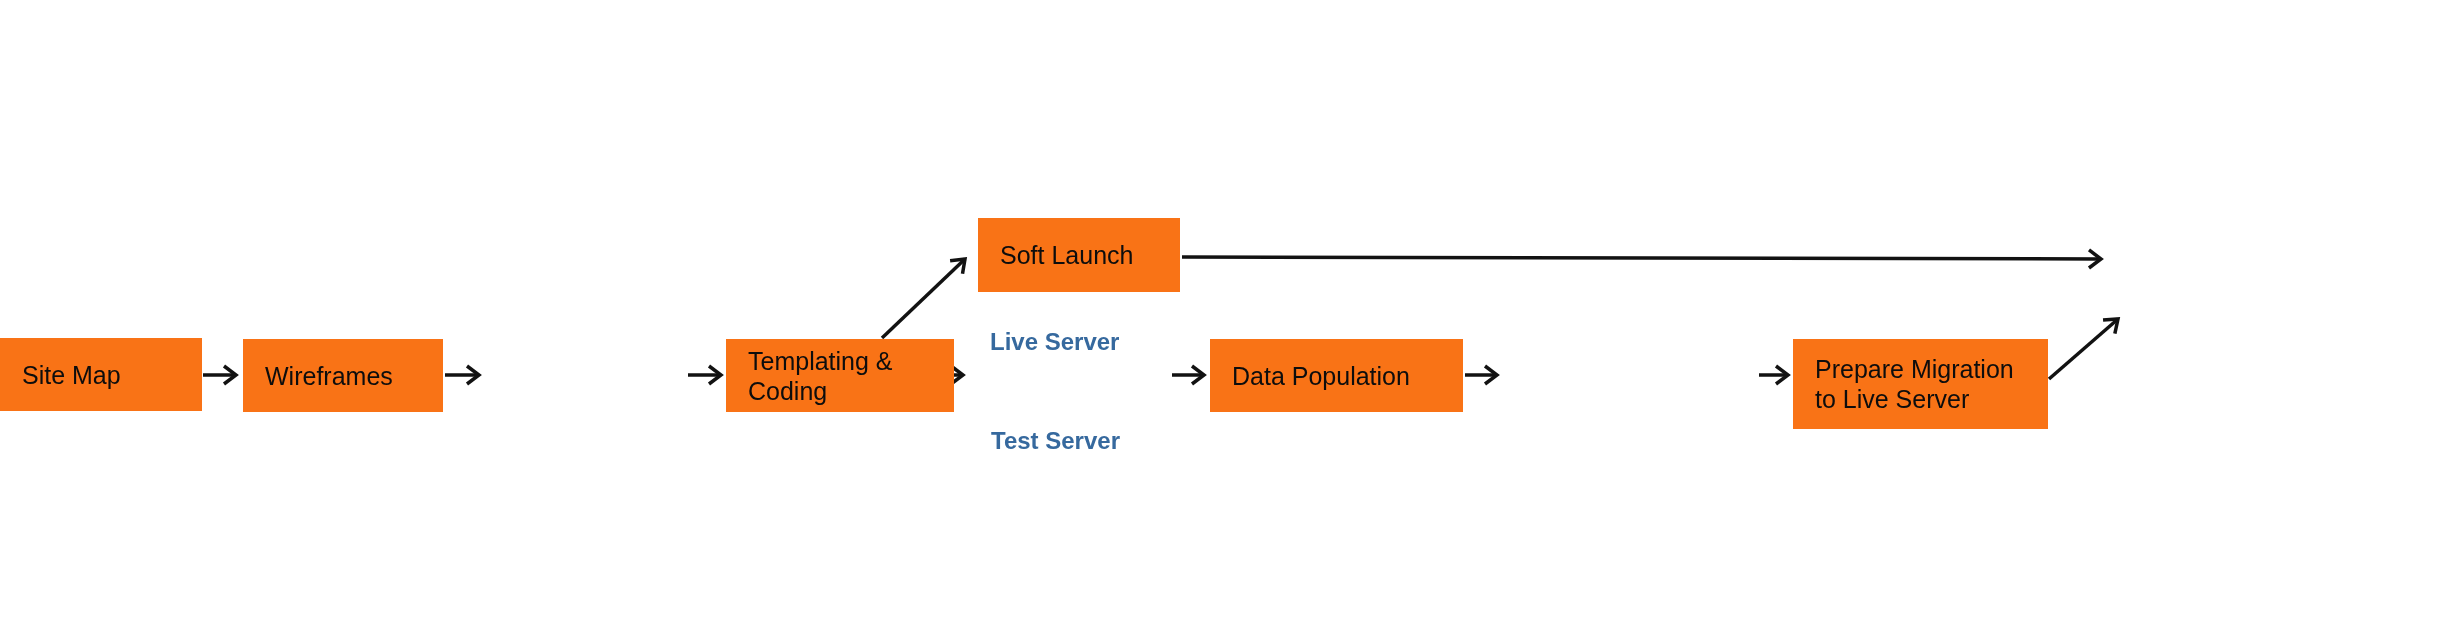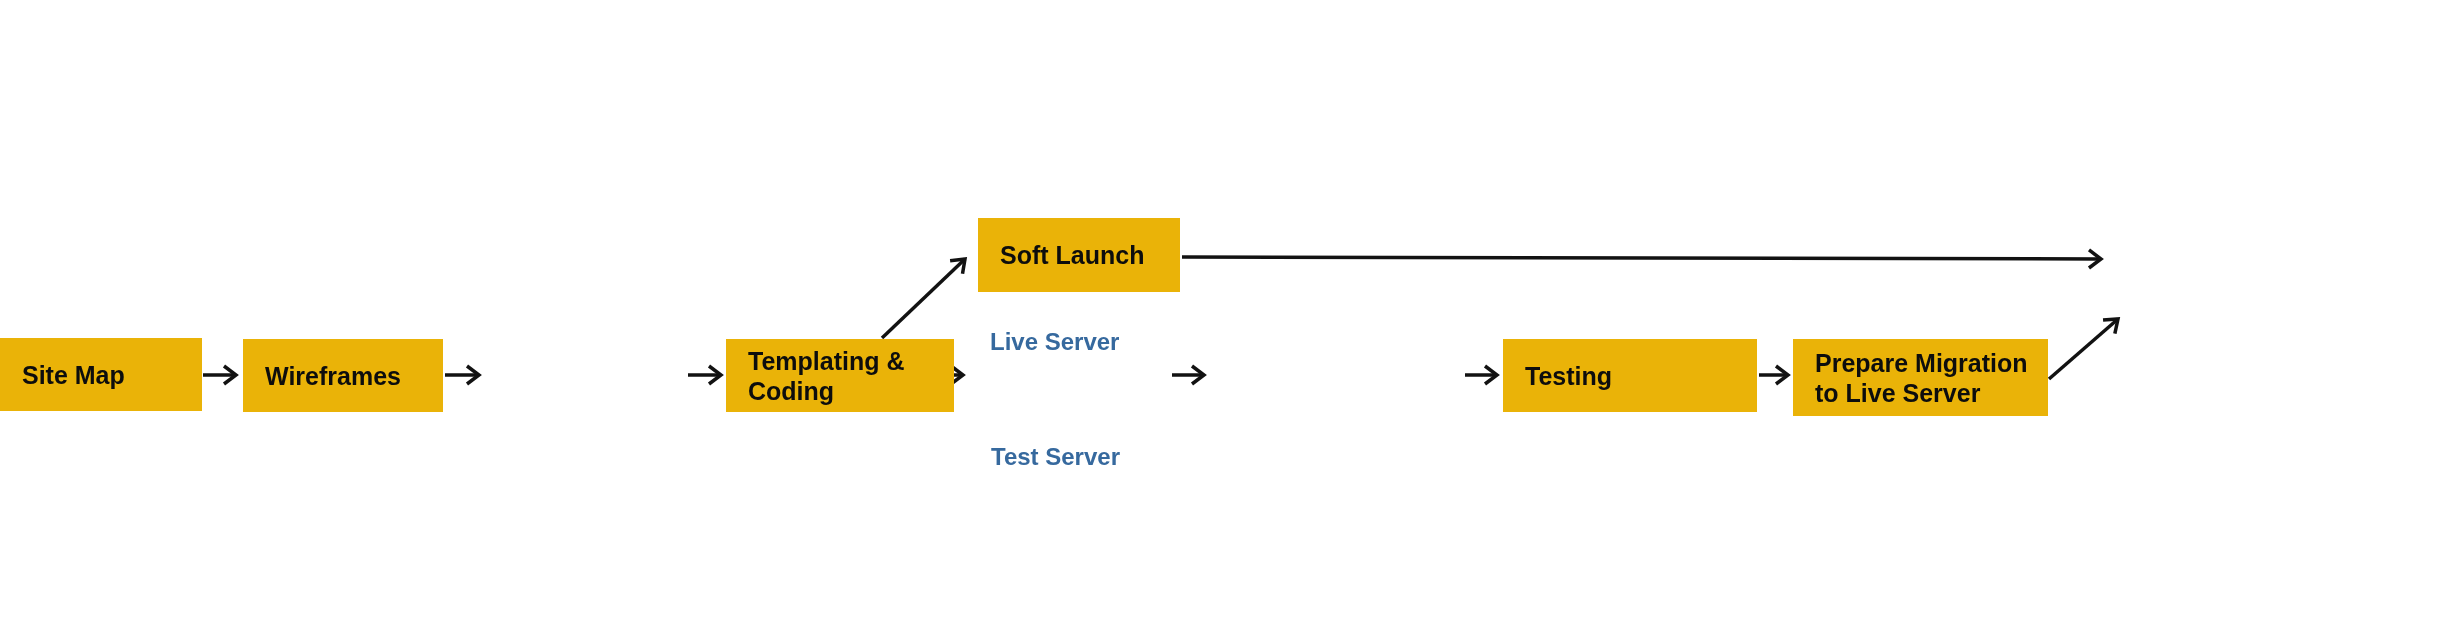--- a/index.html
+++ b/index.html
@@ -6,23 +6,23 @@
   .canvas {
     position: relative;
     width: 2439px;
     height: 638px;
     background: #ffffff;
     font-family: "Liberation Sans", sans-serif;
     overflow: hidden;
   }
   .node {
     position: absolute;
-    background: #eab308;
+    background: #f97316;
     color: #0d0d0d;
-    font-weight: bold;
+    font-weight: normal;
     font-size: 25px;
     line-height: 30px;
     display: flex;
     align-items: center;
     padding-left: 22px;
     box-sizing: border-box;
     white-space: pre-wrap;
   }
   .annotation {
     position: absolute;
@@ -33,24 +33,24 @@
     white-space: nowrap;
   }
   #n-site-map        { left: 0px;    top: 338px; width: 202px; height: 73px; }
   #n-wireframes      { left: 243px;  top: 339px; width: 200px; height: 73px; }
   #n-prototype       { left: 486px;  top: 339px; width: 200px; height: 73px; }
   #n-templating      { left: 726px;  top: 339px; width: 228px; height: 73px; }
   #n-soft-launch     { left: 978px;  top: 218px; width: 202px; height: 74px; }
   #n-admin           { left: 969px;  top: 339px; width: 202px; height: 73px; }
   #n-data-population { left: 1210px; top: 339px; width: 253px; height: 73px; }
   #n-testing         { left: 1503px; top: 339px; width: 254px; height: 73px; }
-  #n-prepare         { left: 1793px; top: 339px; width: 255px; height: 77px; }
+  #n-prepare         { left: 1793px; top: 339px; width: 255px; height: 90px; }
   #n-cms             { left: 2124px; top: 223px; width: 254px; height: 74px; }
   #a-live-server     { left: 990px;  top: 294px; margin-top: 34px; }
-  #a-test-server     { left: 991px;  top: 427px; margin-top: 16px; }
+  #a-test-server     { left: 991px;  top: 427px; }
   .edges {
     position: absolute;
     left: 0; top: 0;
     width: 2439px;
     height: 638px;
     pointer-events: none;
   }
   .edges line { stroke: #121212; stroke-width: 3.5; }
 </style>
 </head>
@@ -74,20 +74,20 @@
     <line x1="1759" y1="375" x2="1788" y2="375" marker-end="url(#ah)"></line>
     <line x1="1182" y1="257" x2="2101" y2="259" marker-end="url(#ah)"></line>
     <line x1="2049" y1="379" x2="2118" y2="319" marker-end="url(#ah)"></line>
   </svg>
 
   <div class="node" id="n-site-map">Site Map</div>
   <div class="node" id="n-wireframes">Wireframes</div>
   <div class="node" id="n-templating">Templating &amp;
 Coding</div>
   <div class="node" id="n-soft-launch">Soft Launch</div>
-  <div class="node" id="n-testing">Testing</div>
+  <div class="node" id="n-data-population">Data Population</div>
   <div class="node" id="n-prepare">Prepare Migration
 to Live Server</div>
 
   <div class="annotation" id="a-live-server">Live Server</div>
   <div class="annotation" id="a-test-server">Test Server</div>
 
 </div>
 
 </body></html>

